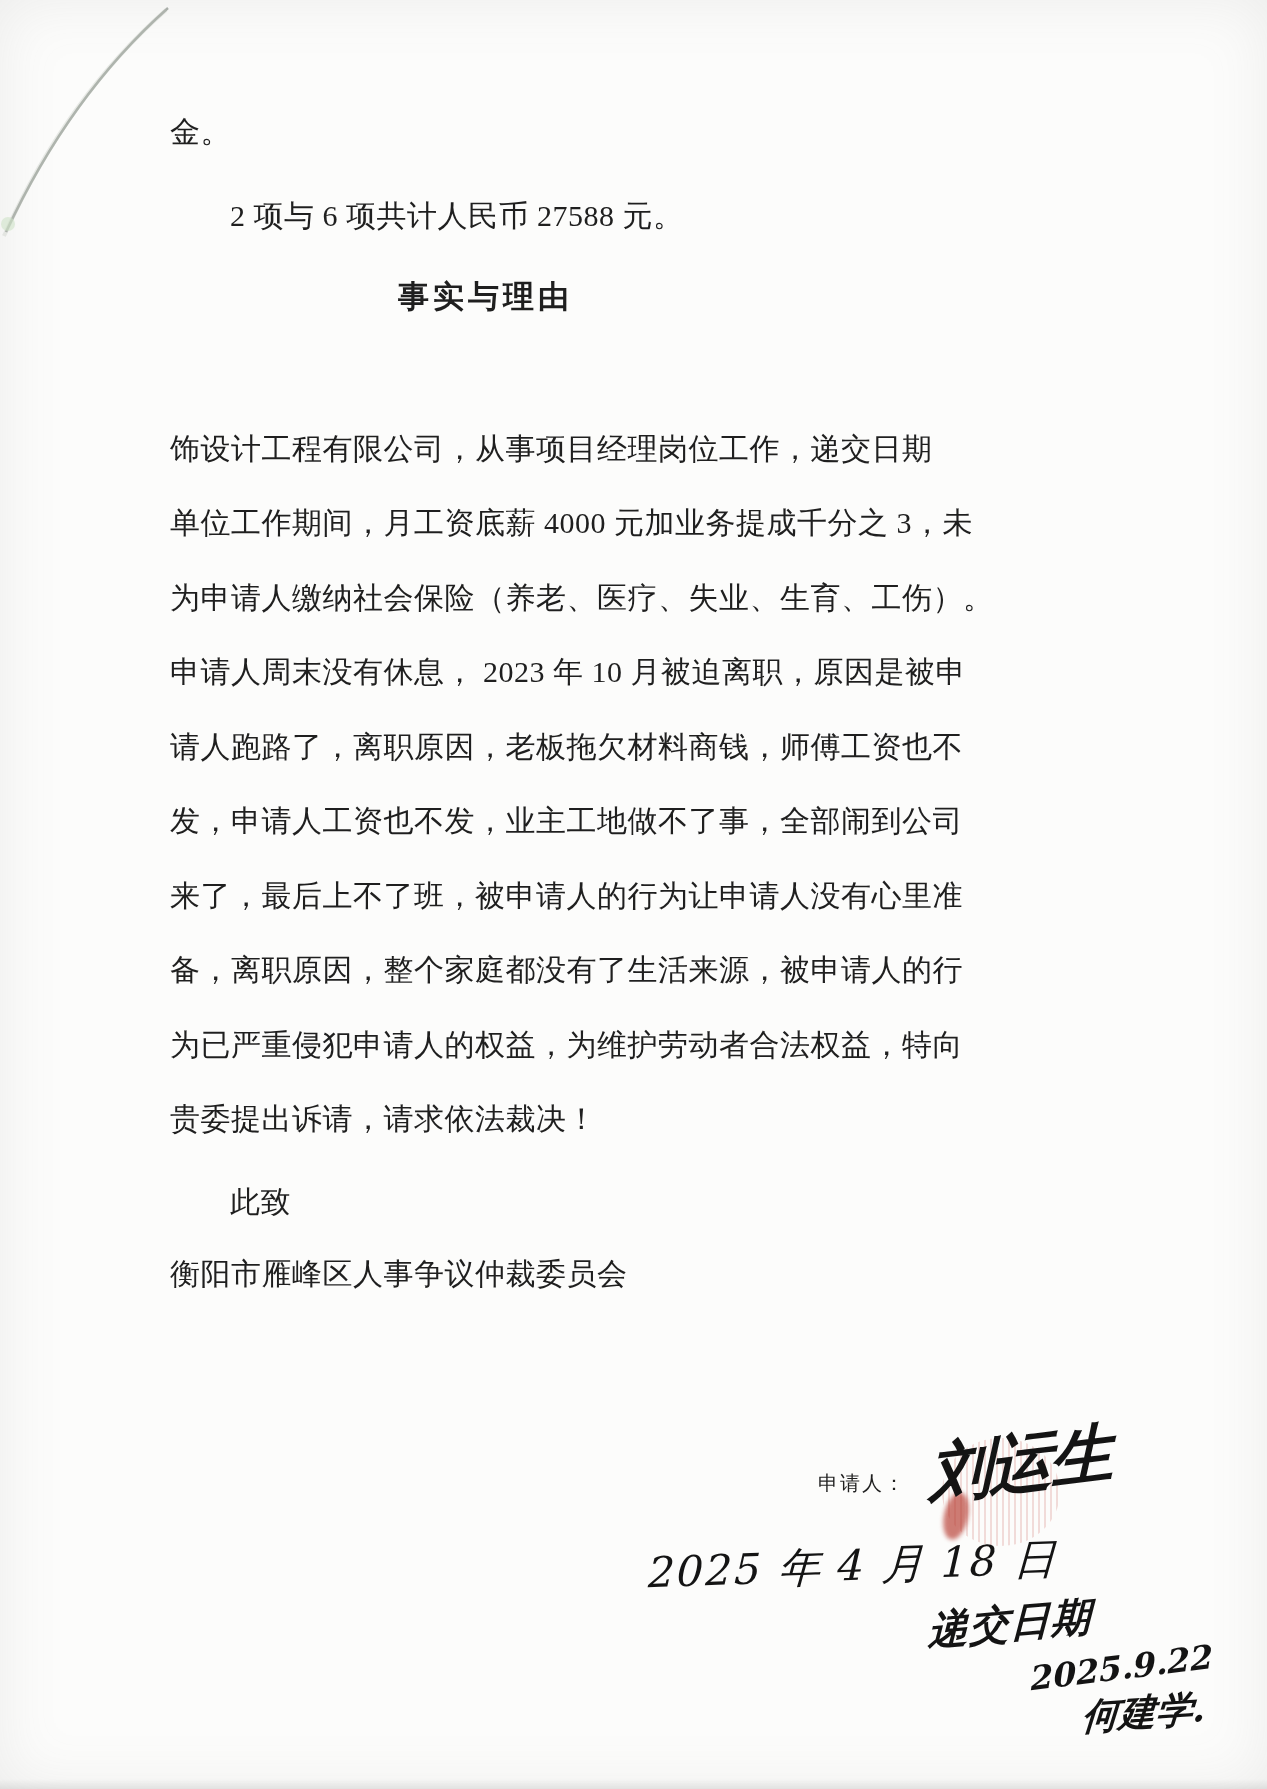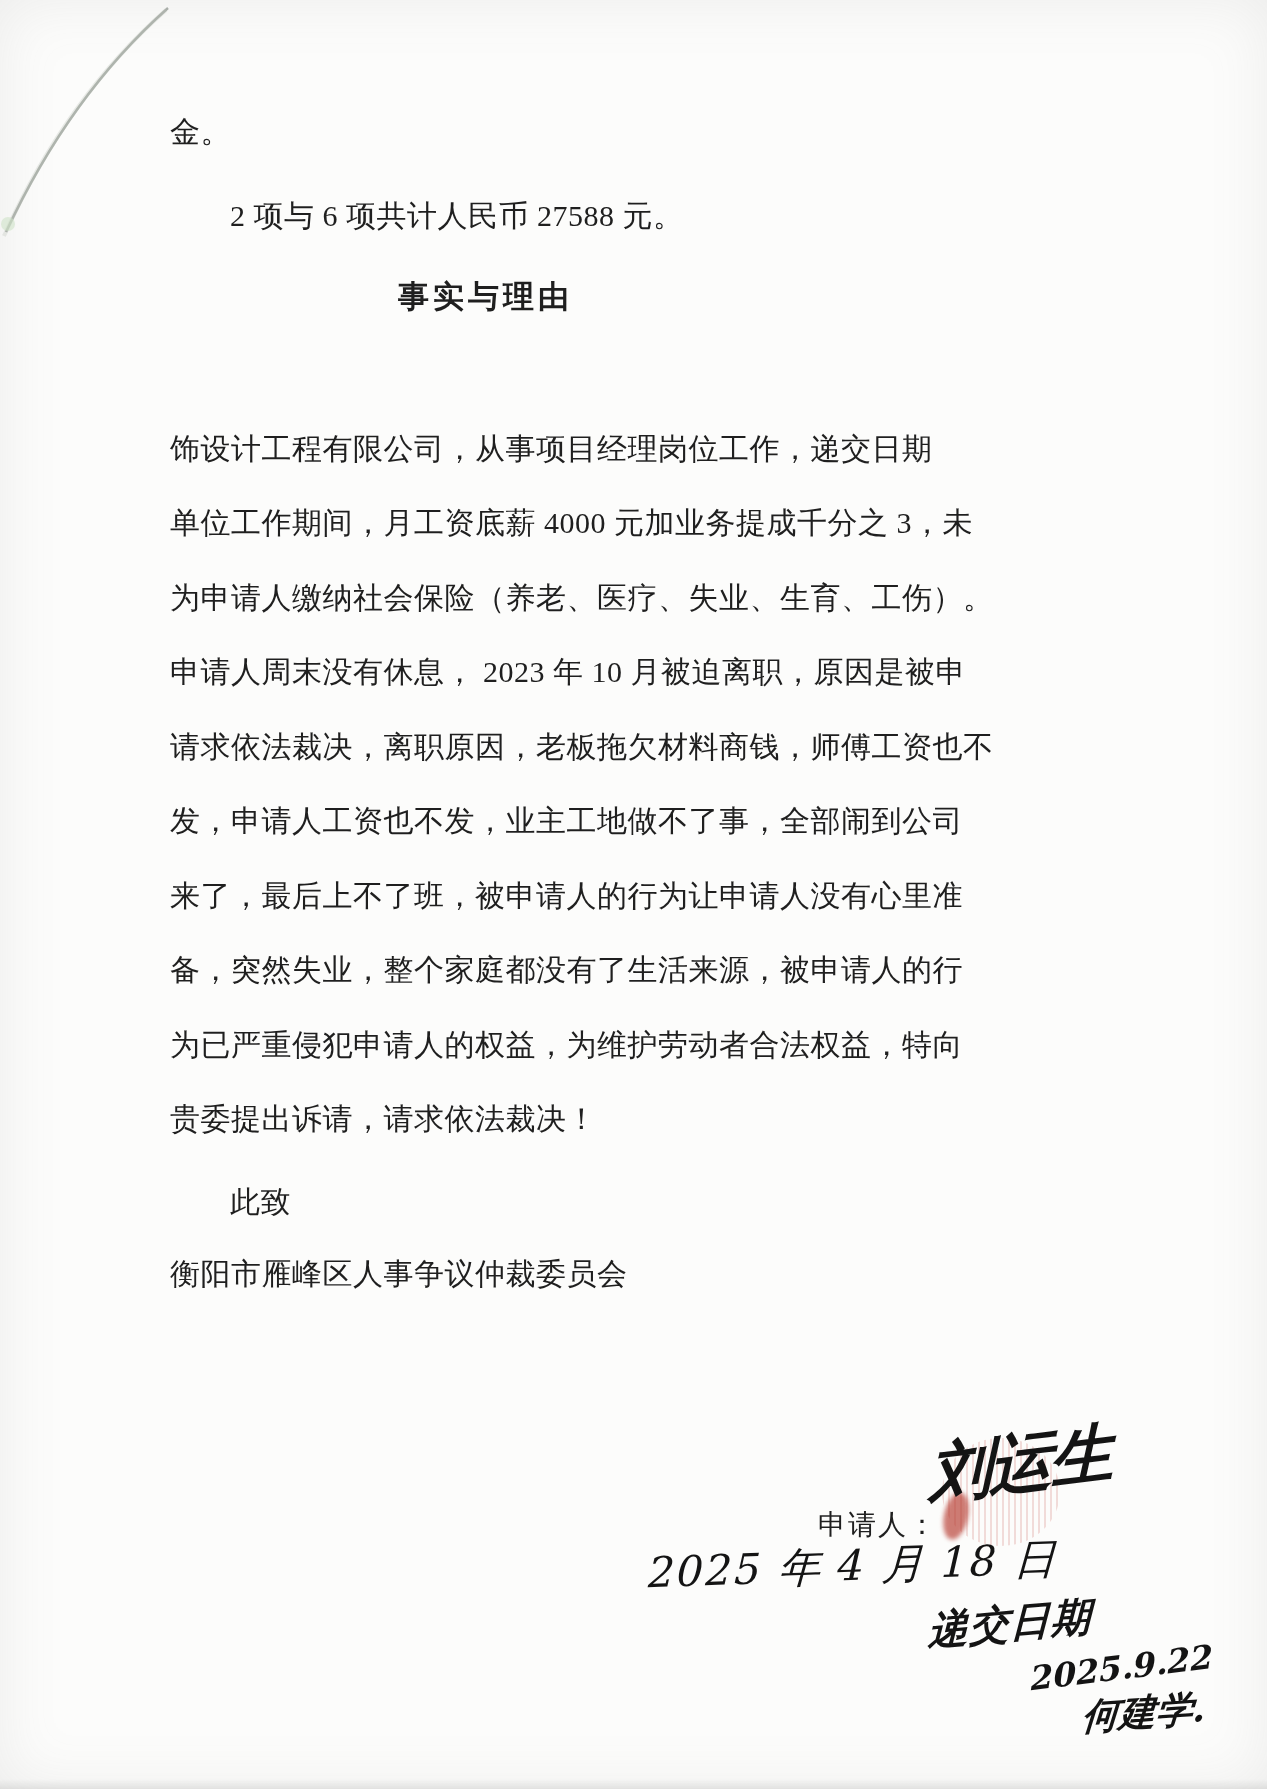--- a/index.html
+++ b/index.html
@@ -39,22 +39,22 @@
     color:var(--ink);white-space:pre;font-family:Liberation Mono, monospace;
   }
   .hw{ 
     position:absolute;
     font-family:"DejaVu Serif","Liberation Serif",serif;
     font-style:italic;
     color:var(--handwriting-ink);
     white-space:pre;
   }
   .sig-label{
-    position:absolute;left:818px;top:1506px;
-    font-size:28px;letter-spacing:2px;white-space:pre;
+    position:absolute;left:818px;top:1470px;
+    font-size:20px;letter-spacing:2px;white-space:pre;
     color:var(--ink);
   }
   .sig-name{
     left:928px;top:1420px;
     font-size:64px;letter-spacing:-3px;
     transform:rotate(-7deg) skewX(-6deg);
     font-weight:bold;
   }
   .sig-date{
     left:648px;top:1538px;
@@ -112,24 +112,24 @@
   <div class="line" style="top:110px">金。</div>
 
   <div class="line indent2" style="top:194px">2 项与 6 项共计人民币 27588 元。</div>
 
   <div class="heading" style="top:276px">事实与理由</div>
 
   <div class="line" style="top:427px">饰设计工程有限公司，从事项目经理岗位工作，递交日期</div>
   <div class="line" style="top:501px">单位工作期间，月工资底薪 4000 元加业务提成千分之 3，未</div>
   <div class="line" style="top:576px">为申请人缴纳社会保险（养老、医疗、失业、生育、工伤）。</div>
   <div class="line" style="top:650px">申请人周末没有休息， 2023 年 10 月被迫离职，原因是被申</div>
-  <div class="line" style="top:725px">请求依法裁决，离职原因，老板拖欠材料商钱，师傅工资也不</div>
+  <div class="line" style="top:725px">请人跑路了，离职原因，老板拖欠材料商钱，师傅工资也不</div>
   <div class="line" style="top:799px">发，申请人工资也不发，业主工地做不了事，全部闹到公司</div>
   <div class="line" style="top:874px">来了，最后上不了班，被申请人的行为让申请人没有心里准</div>
-  <div class="line" style="top:948px">备，突然失业，整个家庭都没有了生活来源，被申请人的行</div>
+  <div class="line" style="top:948px">备，离职原因，整个家庭都没有了生活来源，被申请人的行</div>
   <div class="line" style="top:1097px">贵委提出诉请，请求依法裁决！</div>
   <div class="line" style="top:1023px">为已严重侵犯申请人的权益，为维护劳动者合法权益，特向</div>
 
   <div class="line indent2" style="top:1180px">此致</div>
   <div class="line" style="top:1252px">衡阳市雁峰区人事争议仲裁委员会</div>
 
   <div class="thumbprint"></div>
   <div class="thumbprint-blotch"></div>
 
   <div class="sig-label">申请人：</div>

